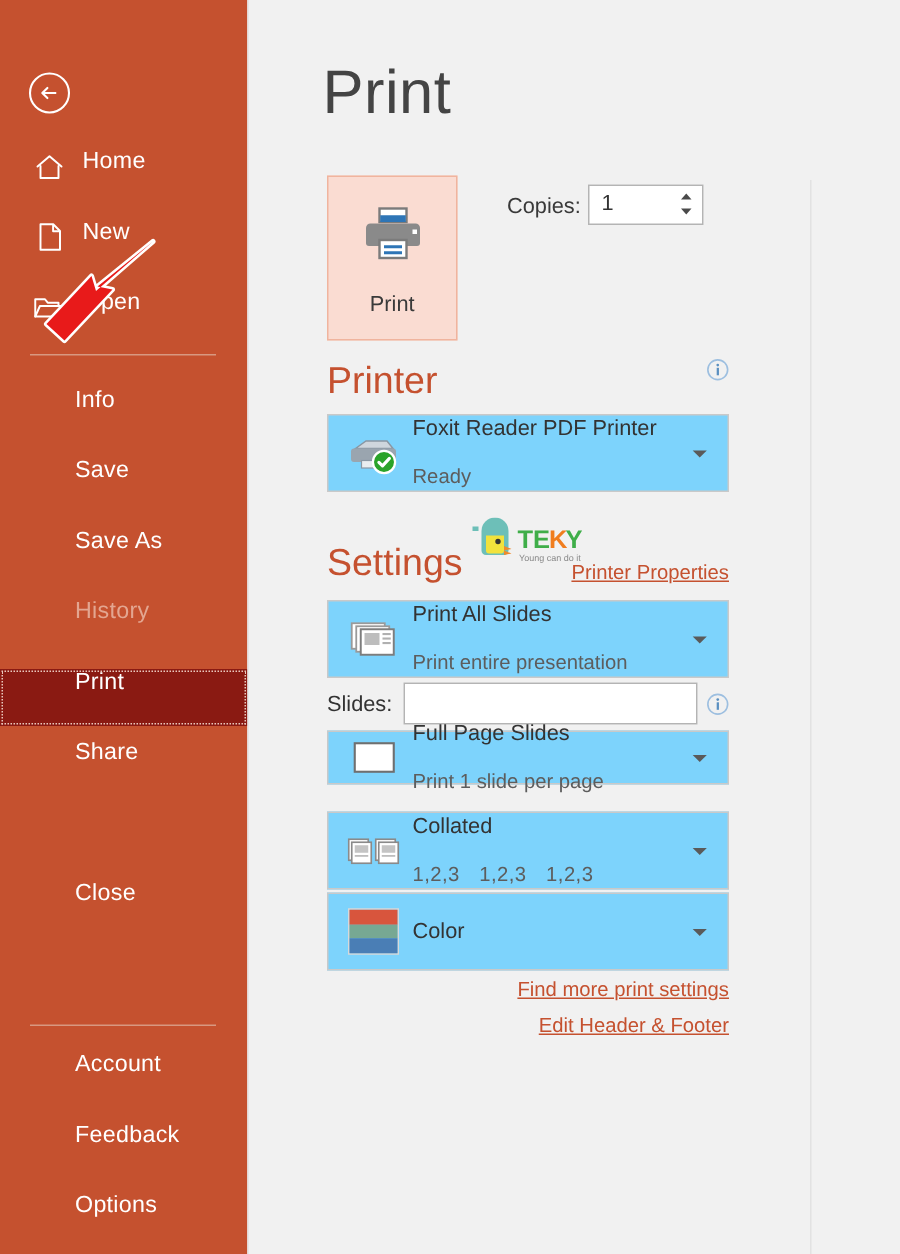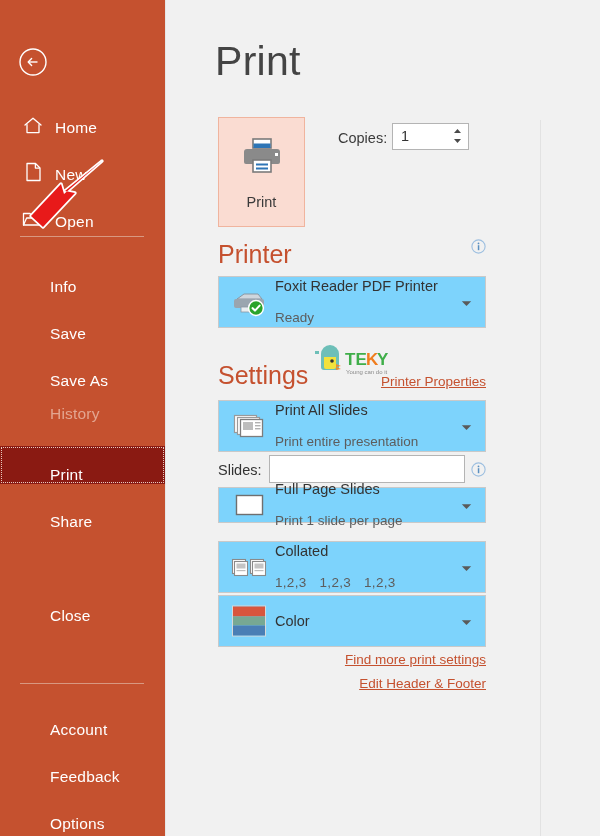--- a/index.html
+++ b/index.html
@@ -38,21 +38,21 @@
     top: 47px;
     width: 30px;
     height: 30px;
   }
   .nav-item {
     position: absolute;
     left: 0;
     width: 165px;
     height: 38px;
     display: flex;
-    align-items: flex-end;
+    align-items: flex-start;
     box-sizing: border-box;
   }
   .nav-item .nav-icon {
     width: 26px;
     height: 24px;
     margin-left: 20px;
     display: flex;
     align-items: center;
     justify-content: center;
     flex: none;
@@ -362,21 +362,21 @@
 
     <div class="nav-item plain" style="top:258px">
       <span class="nav-label">Info</span>
     </div>
     <div class="nav-item plain" style="top:305px">
       <span class="nav-label">Save</span>
     </div>
     <div class="nav-item plain" style="top:352px">
       <span class="nav-label">Save As</span>
     </div>
-    <div class="nav-item plain disabled" style="top:385px">
+    <div class="nav-item plain disabled" style="top:399px">
       <span class="nav-label">History</span>
     </div>
     <div class="nav-item plain selected" style="top:446px">
       <span class="nav-label">Print</span>
     </div>
     <div class="nav-item plain" style="top:493px">
       <span class="nav-label">Share</span>
     </div>
     <div class="nav-item plain" style="top:587px">
       <span class="nav-label">Close</span>

